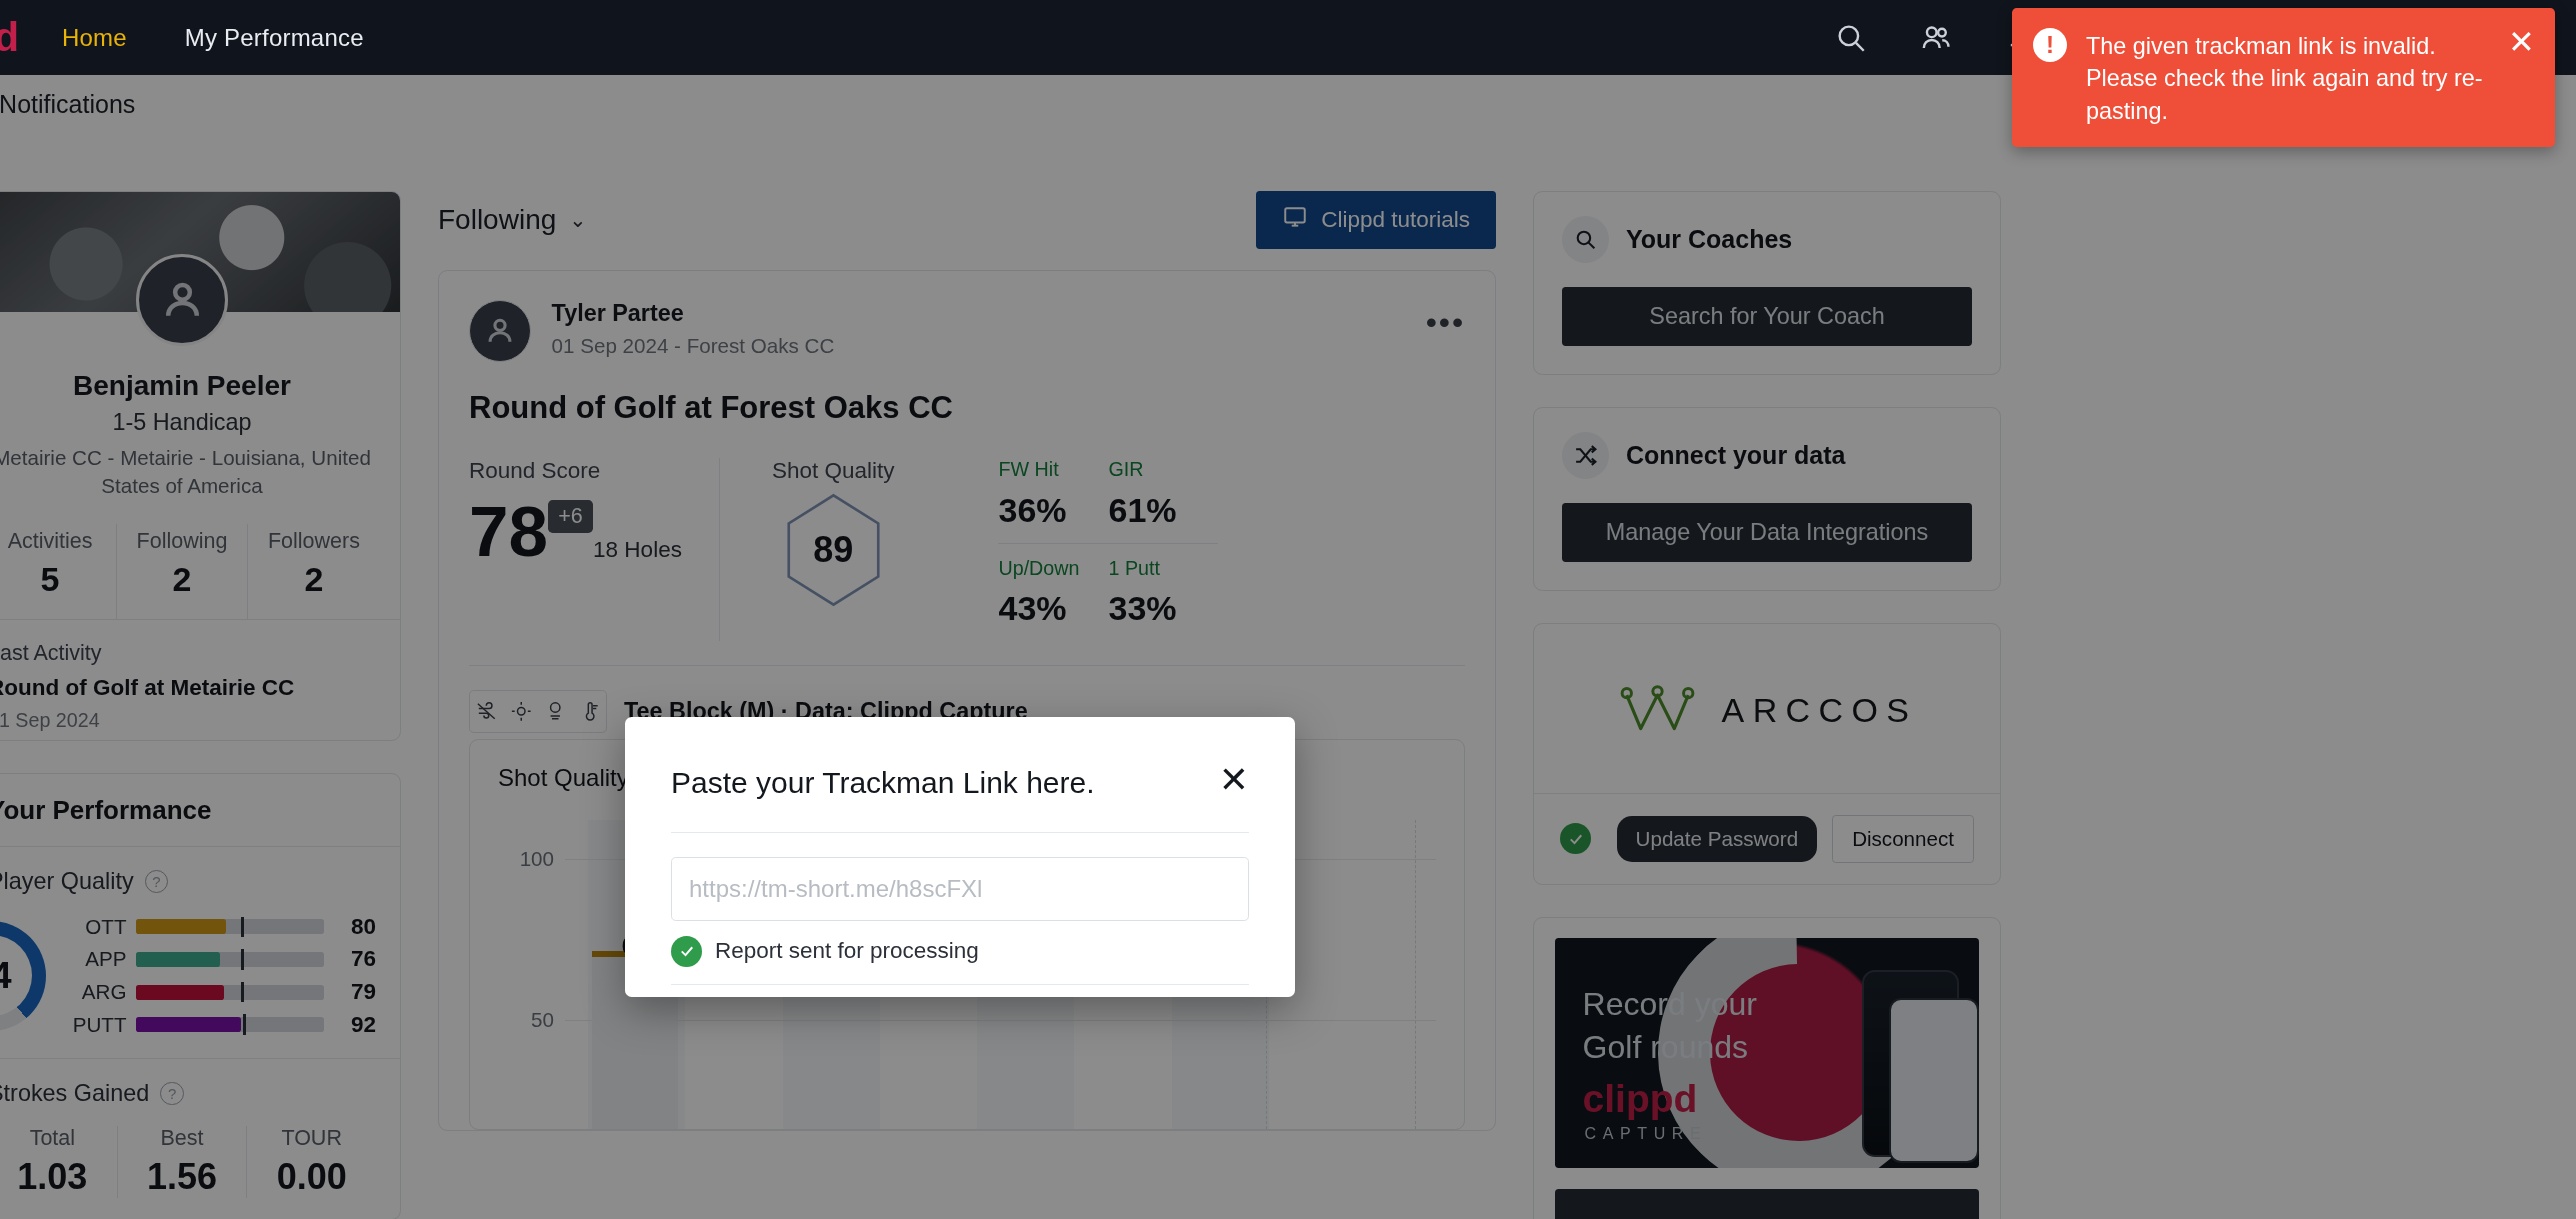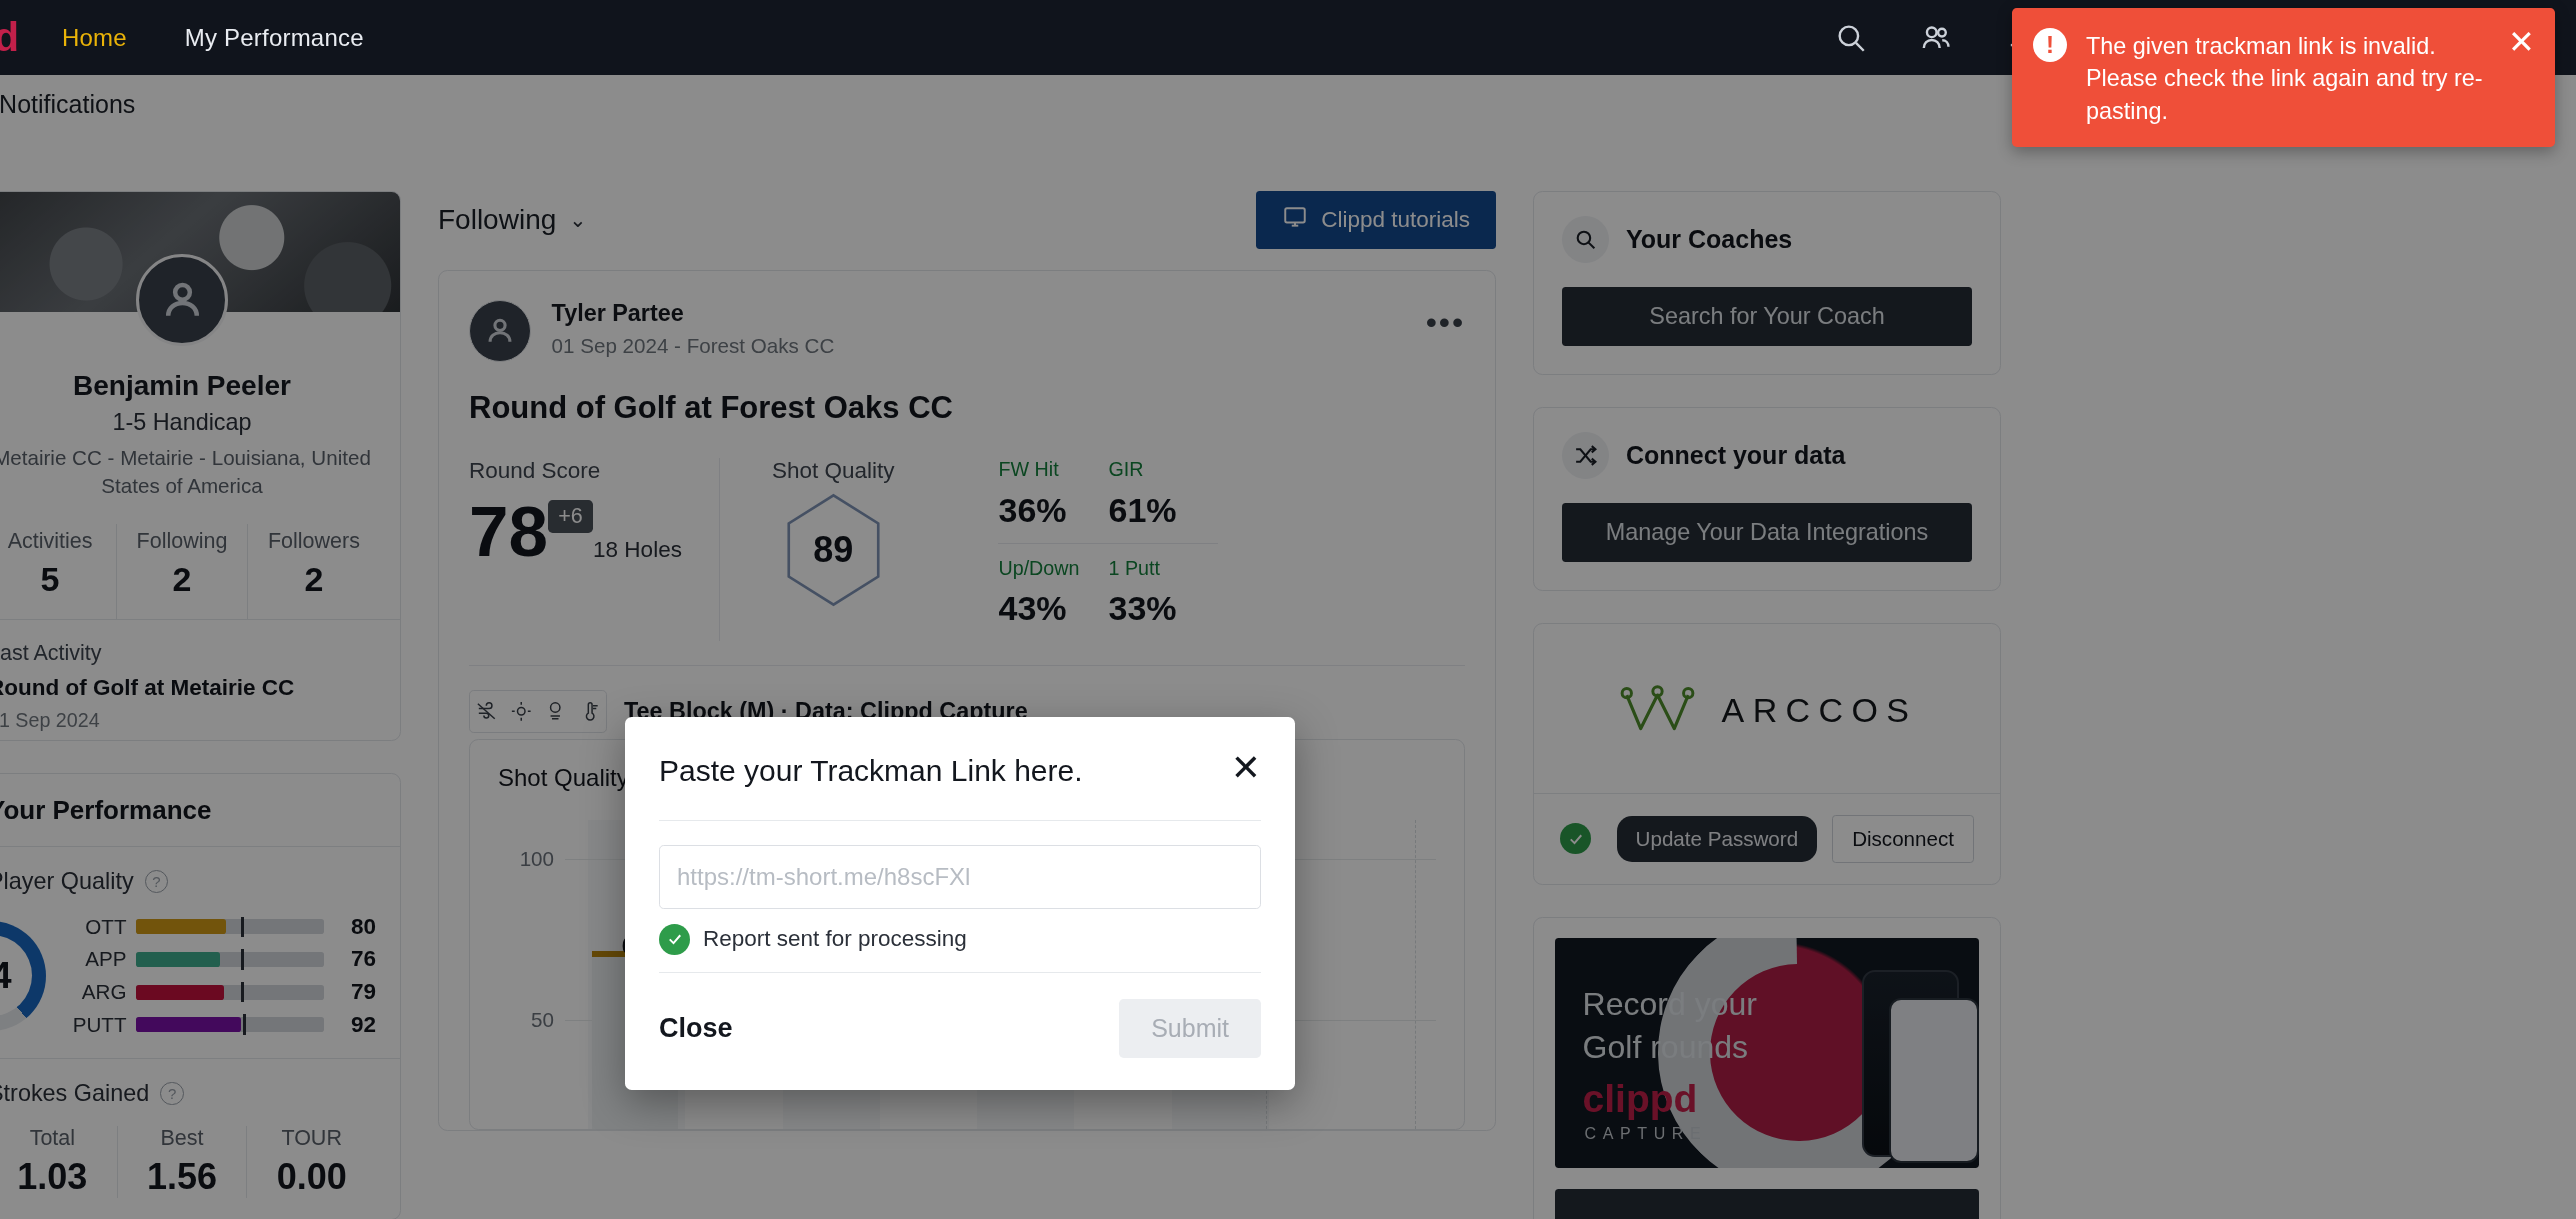--- a/index.html
+++ b/index.html
@@ -228,21 +228,21 @@
     position: absolute; right: 0px; top: 60px; width: 90px; height: 165px; border-radius: 12px;
     background: #e8eaee; border: 2.8px solid #2b333d;
   }
   .promo-btn-wrap { margin-top: 20.6px; }
 
   
   .scrim { position: absolute; inset: 0; background: rgba(0,0,0,.45); z-index: 50; }
   .modal {
     position: absolute; left: 625px; top: 717px; width: 670px; background: #ffffff;
     border-radius: 6.6px; box-shadow: 0 13px 41px rgba(0,0,0,.34); z-index: 80;
-    padding: 0;
+    padding: 12px;
   }
   .modal-head { display: flex; align-items: flex-start; padding: 37px 34px 0; }
   .modal-title { font-size: 30px; color: #13171e; }
   .modal-close { margin-left: auto; font-size: 36px; color: #13171e; line-height: .8; cursor: pointer; font-weight: 400; }
   .modal-sep { height: 0.9px; background: #e6e9ec; margin: 32px 34px 0; }
   .modal-body { padding: 24px 34px 0; }
   .link-input {
     width: 100%; height: 64px; border: 0.9px solid #dcdfe4; border-radius: 4.7px;
     padding: 0 17px; font-size: 24px; color: #13171e;
     font-family: "Liberation Sans", sans-serif; background: #ffffff; outline: none;
@@ -667,24 +667,20 @@
       <div class="status-row">
         <div class="ok-dot">
           <svg viewBox="0 0 24 24">
               <polyline points="5,12.5 10,17.5 19,7"></polyline>
             </svg>
         </div>
         <div class="status-txt">Report sent for processing</div>
       </div>
     </div>
     <div class="modal-sep2"></div>
-    <div class="modal-foot">
-      <button class="close-btn">Close</button>
-      <button class="submit-btn">Submit</button>
-    </div>
   </div>
 
   <div class="toast">
     <div class="toast-icon">!</div>
     <div class="toast-msg">The given trackman link is invalid. Please check the link again and try re-pasting.</div>
     <div class="toast-close">✕</div>
   </div>
 
 </div>
 

